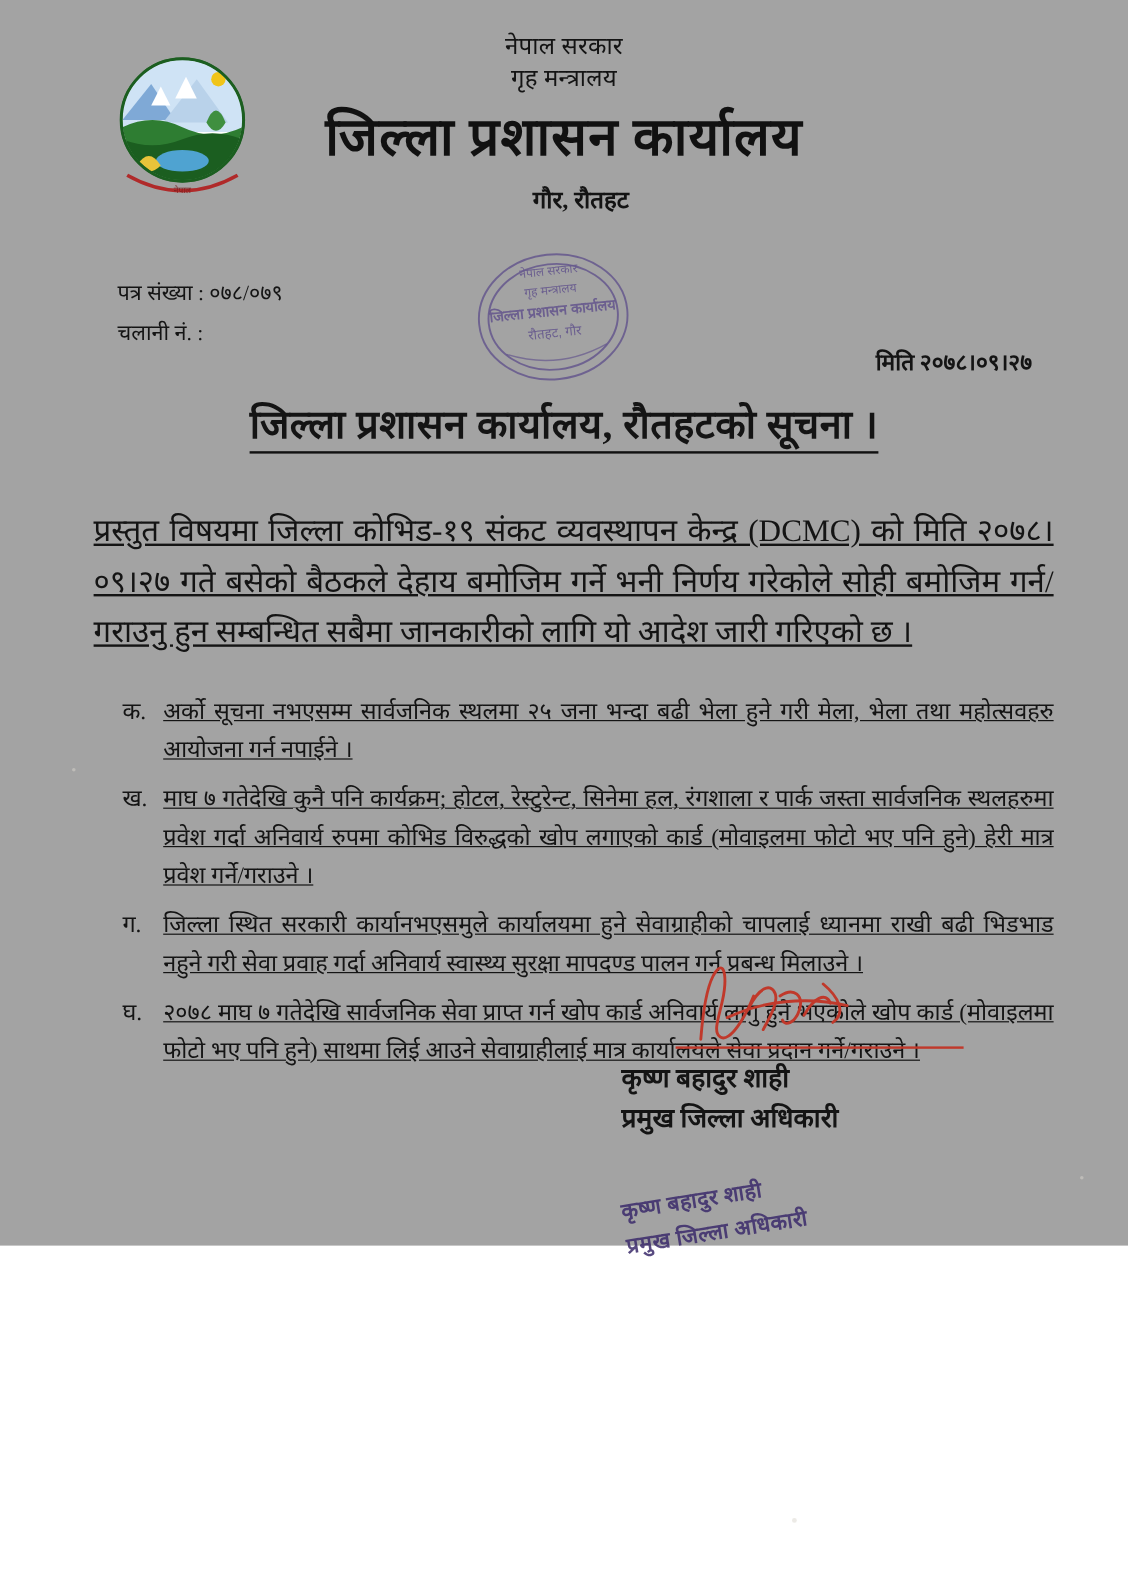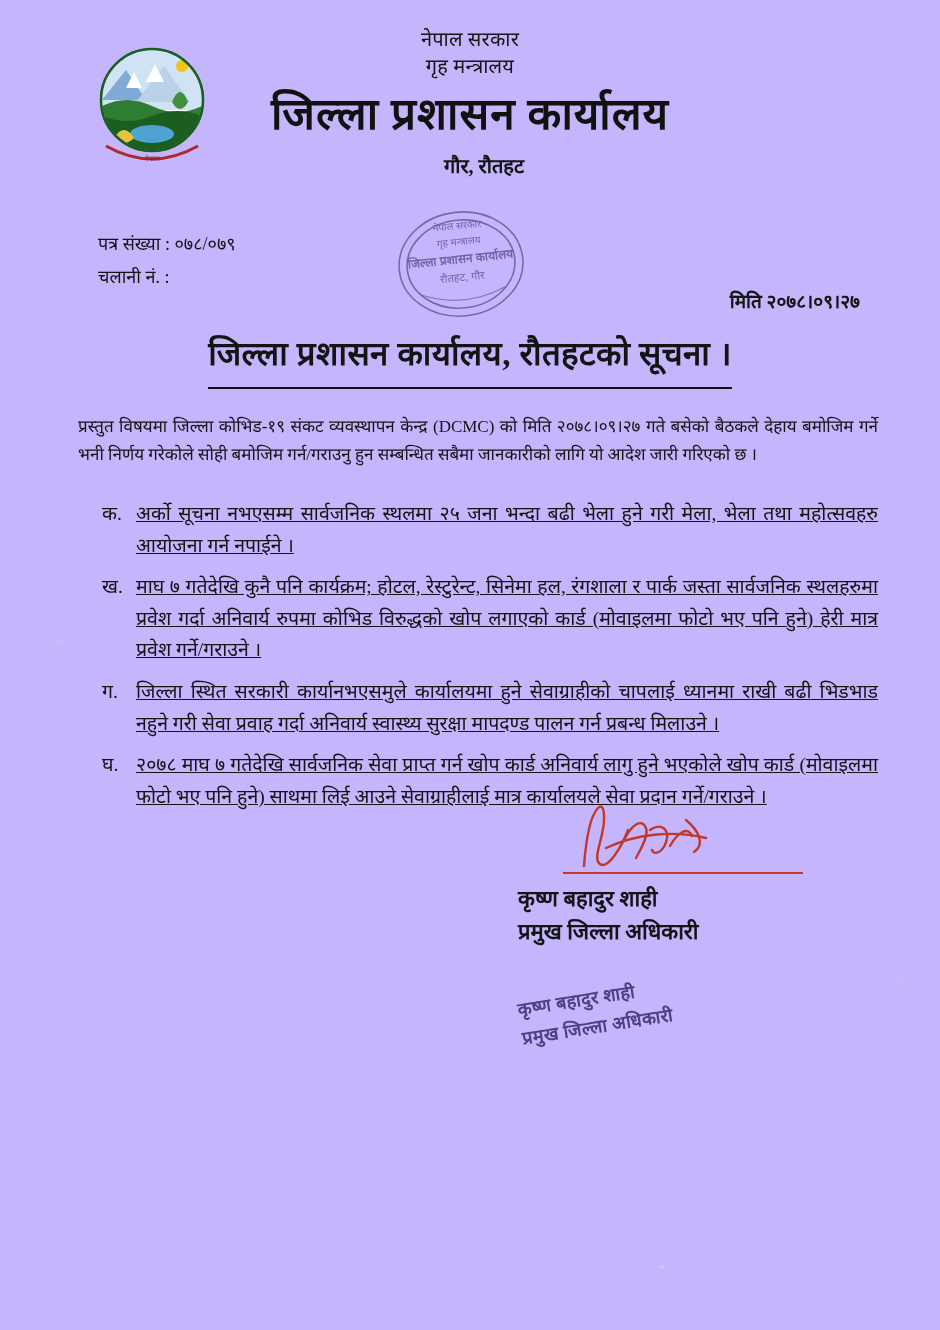--- a/index.html
+++ b/index.html
@@ -11,22 +11,22 @@
     height: 1330px;
     background: #ffffff;
     font-family: "Liberation Serif", "DejaVu Serif", serif;
     color: #141414;
     position: relative;
     overflow: hidden;
   }
   .page {
     position: relative;
     width: 940px;
-    height: 1330px;
-    background: #c4b5fd;
+    height: 1038px;
+    background: #a3a3a3;
   }
 
   
   .header {
     position: relative;
     padding-top: 26px;
     text-align: center;
   }
   .gov-line1, .gov-line2 {
     font-size: 20px;
@@ -99,35 +99,36 @@
     left: 0;
     right: 0;
     top: 330px;
     text-align: center;
     font-size: 33px;
     font-weight: bold;
     letter-spacing: 0.4px;
   }
   .notice-title span {
     border-bottom: 2.5px solid #111;
-    padding-bottom: 15px;
+    padding-bottom: 3px;
   }
 
   
   .body-wrap {
     position: absolute;
     left: 78px;
     right: 62px;
     top: 396px;
   }
   .intro {
-    font-size: 17px;
+    font-size: 26px;
     line-height: 1.62;
     text-align: justify;
     font-weight: 500;
+    text-decoration: underline;
   }
   ol.points {
     list-style: none;
     margin: 30px 0 0 0;
     padding: 0 0 0 24px;
   }
   ol.points li {
     display: flex;
     align-items: flex-start;
     font-size: 19.5px;

